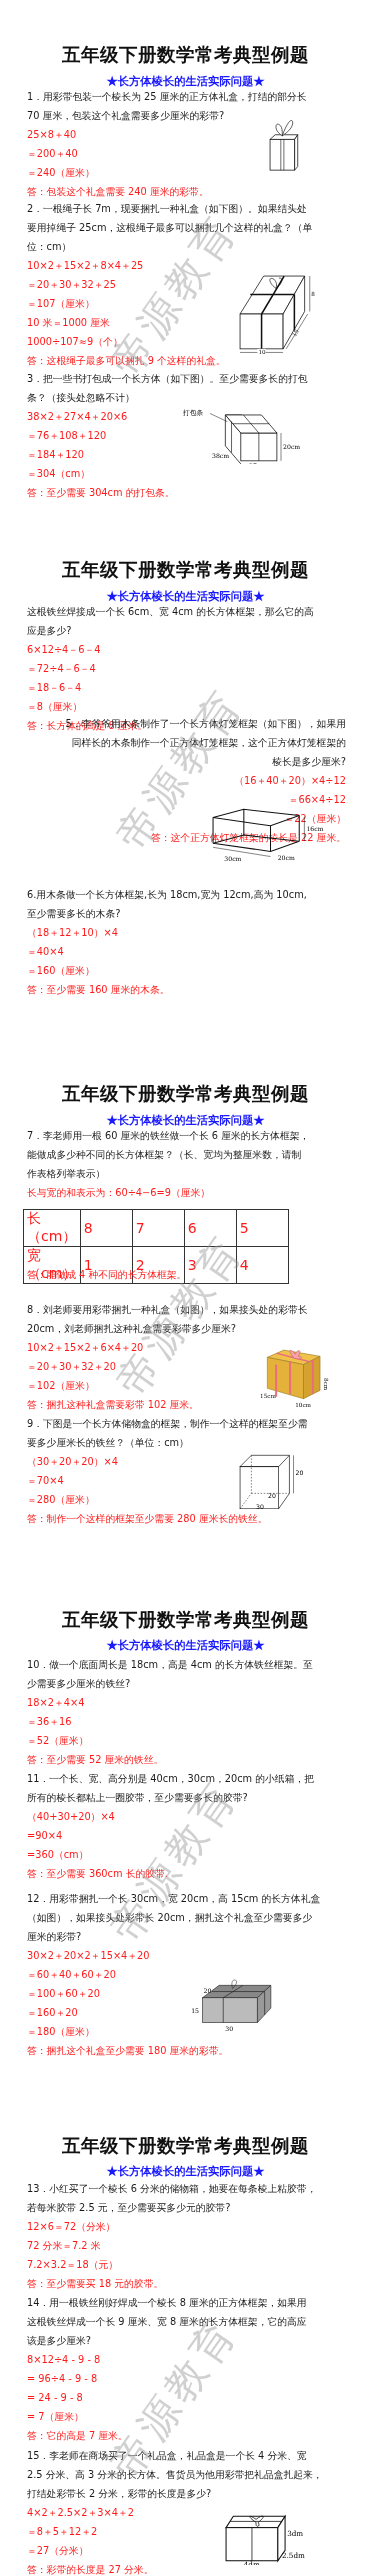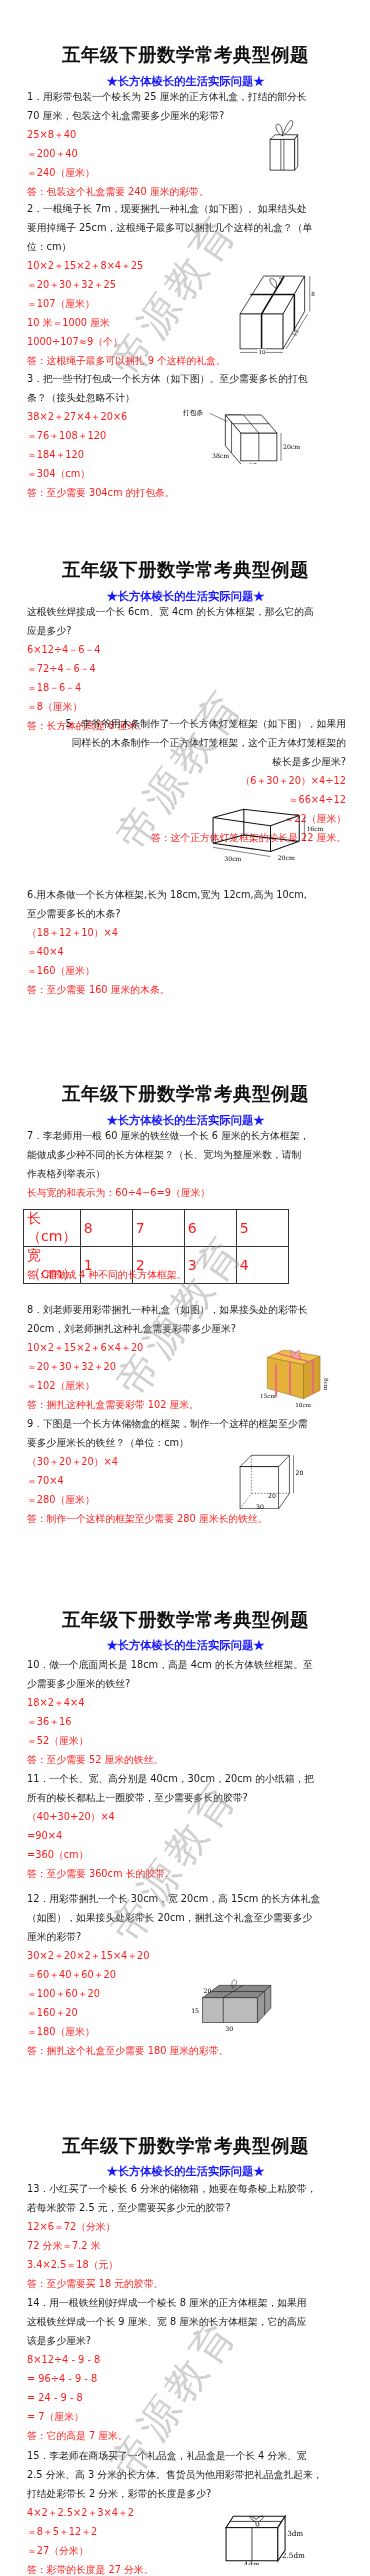--- a/index.html
+++ b/index.html
@@ -117,21 +117,21 @@
   <div class="line r">＝72÷4－6－4</div>
   <div class="line r">＝18－6－4</div>
   <div class="line r">＝8（厘米）</div>
   <div class="line r">答：长方体的高是 8 厘米。</div>
 </div>
 
 <div class="body" style="top:714px;text-align:right;">
   <div class="line q">5．李爷爷用木条制作了一个长方体灯笼框架（如下图），如果用</div>
   <div class="line q">同样长的木条制作一个正方体灯笼框架，这个正方体灯笼框架的</div>
   <div class="line q">棱长是多少厘米?</div>
-  <div class="line r">（6＋30＋20）×4÷12</div>
+  <div class="line r">（16＋40＋20）×4÷12</div>
   <div class="line r">＝66×4÷12</div>
   <div class="line r">＝22（厘米）</div>
   <div class="line r">答：这个正方体灯笼框架的棱长是 22 厘米。</div>
 </div>
 <div class="fig" style="left:211px; top:806px;">
   <svg width="118" height="57" viewBox="0 0 230 110">
     <g fill="none" stroke="#111" stroke-width="2">
       <polygon points="4,22 64,6 172,18 116,38"></polygon>
       <polygon points="4,72 64,56 172,68 116,88"></polygon>
       <line x1="4" y1="22" x2="4" y2="72"></line>
@@ -293,21 +293,21 @@
 </div>
 
 <div class="title" style="top:2133px;">五年级下册数学常考典型例题</div>
 <div class="subtitle" style="top:2164px;">★长方体棱长的生活实际问题★</div>
 
 <div class="body" style="top:2179px;">
   <div class="line q">13．小红买了一个棱长 6 分米的储物箱，她要在每条棱上粘胶带，</div>
   <div class="line q">若每米胶带 2.5 元，至少需要买多少元的胶带?</div>
   <div class="line r">12×6＝72（分米）</div>
   <div class="line r">72 分米＝7.2 米</div>
-  <div class="line r">3.4×2.5＝18（元）</div>
+  <div class="line r">7.2×3.2＝18（元）</div>
   <div class="line r">答：至少需要买 18 元的胶带。</div>
 </div>
 
 <div class="body" style="top:2293px;">
   <div class="line q">14．用一根铁丝刚好焊成一个棱长 8 厘米的正方体框架，如果用</div>
   <div class="line q">这根铁丝焊成一个长 9 厘米、宽 8 厘米的长方体框架，它的高应</div>
   <div class="line q">该是多少厘米?</div>
   <div class="line r">8×12÷4 - 9 - 8</div>
   <div class="line r"> = 96÷4 - 9 - 8</div>
   <div class="line r"> = 24 - 9 - 8</div>

